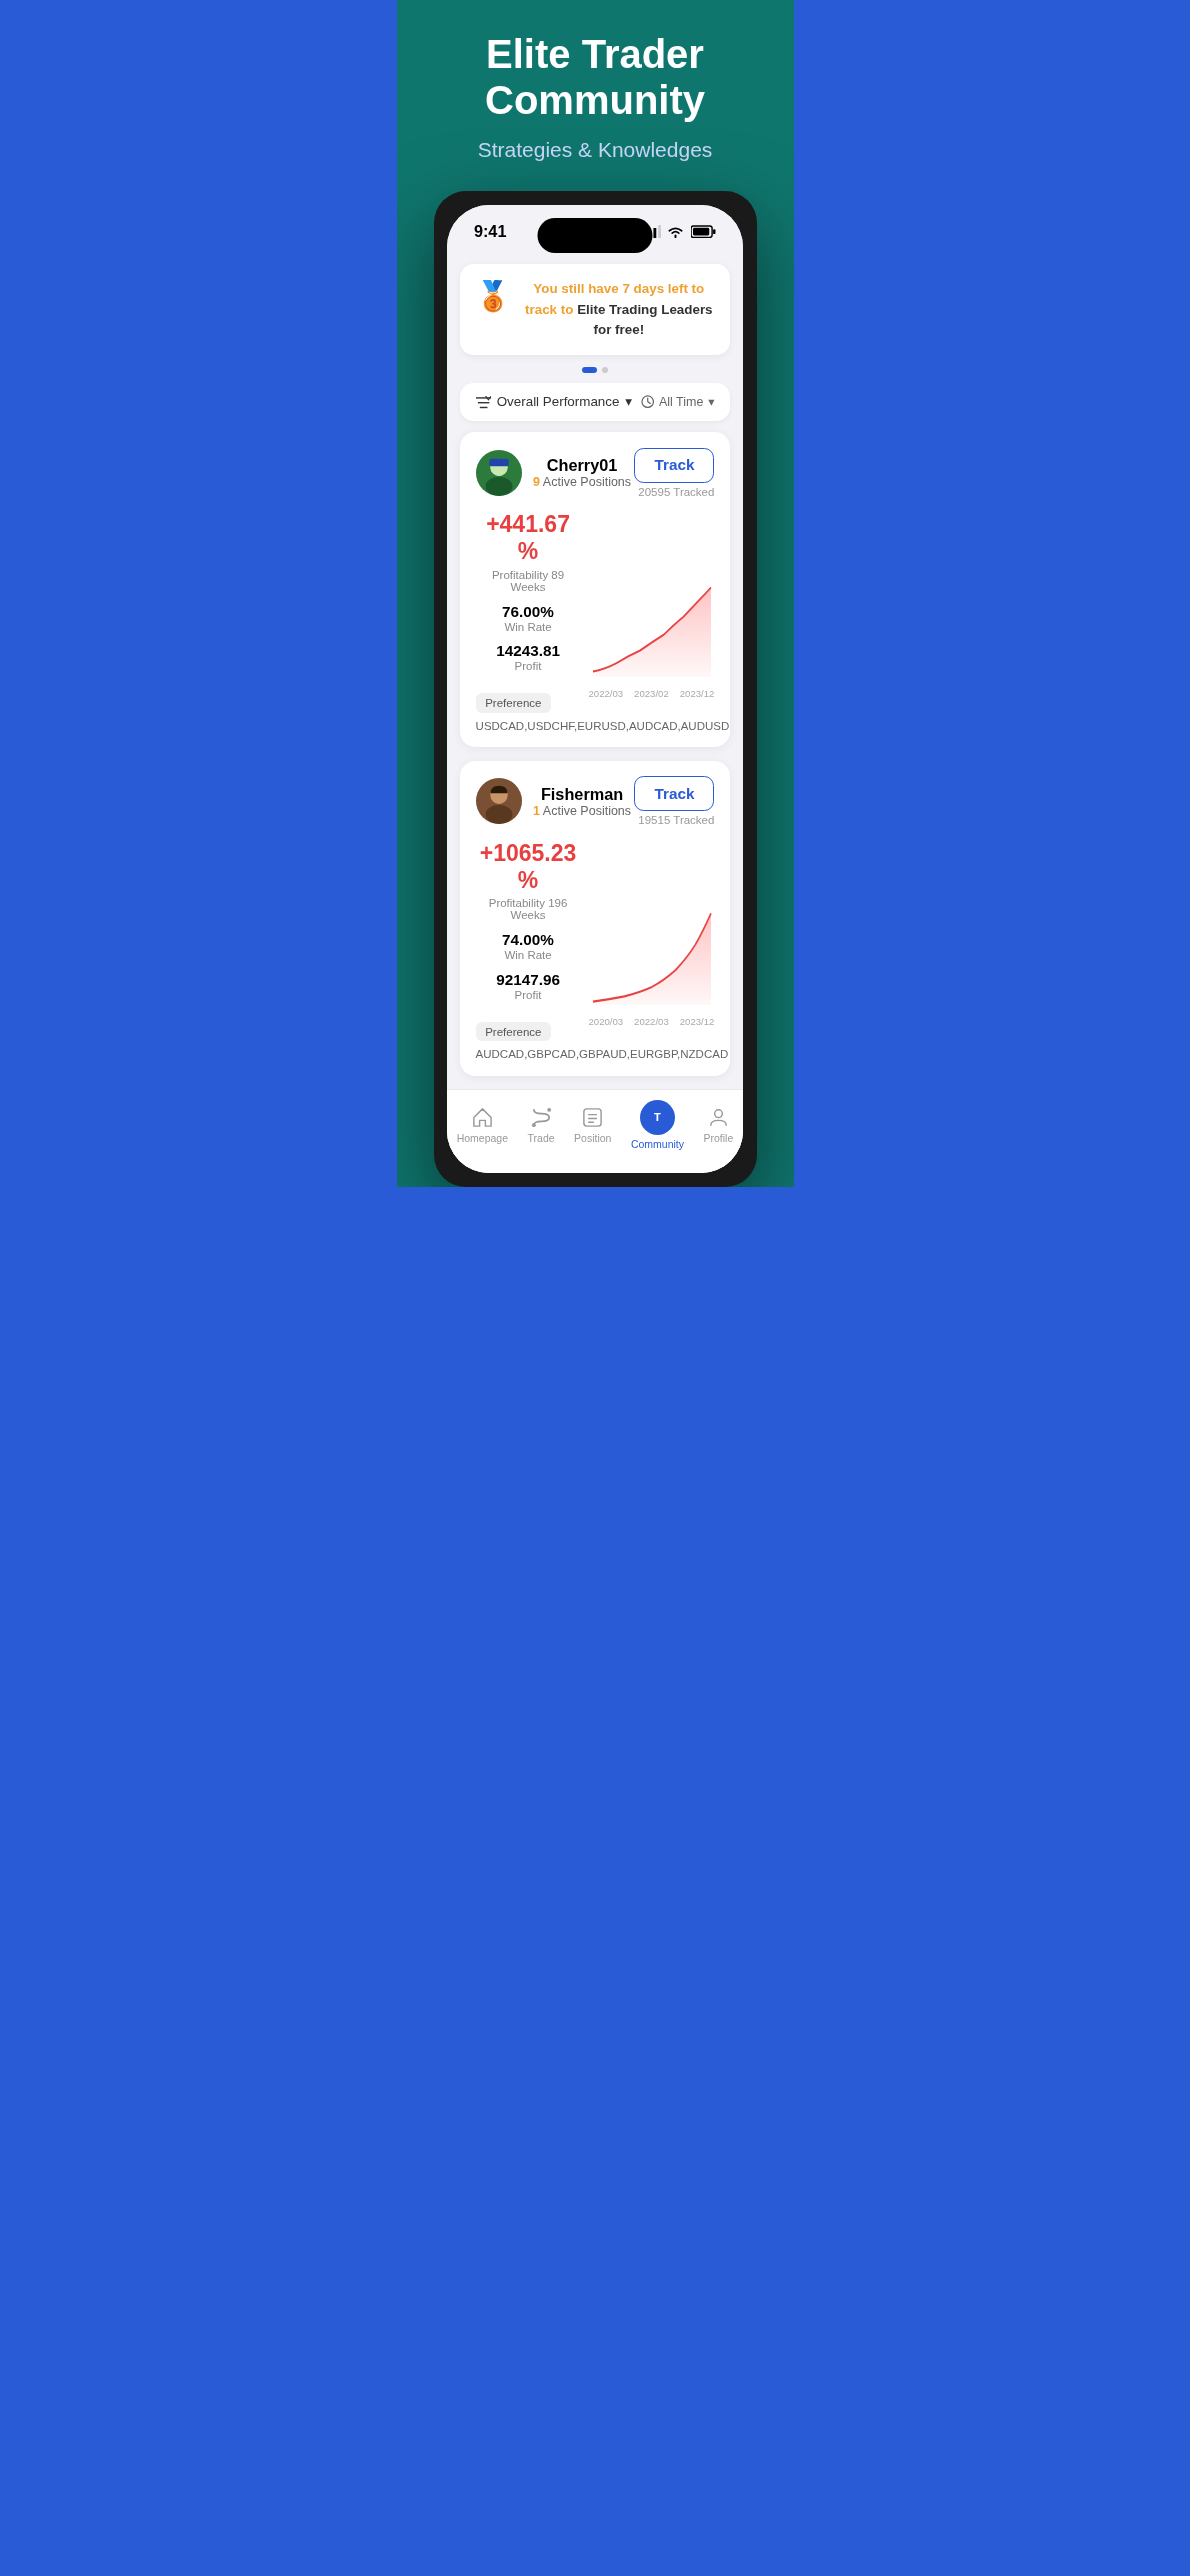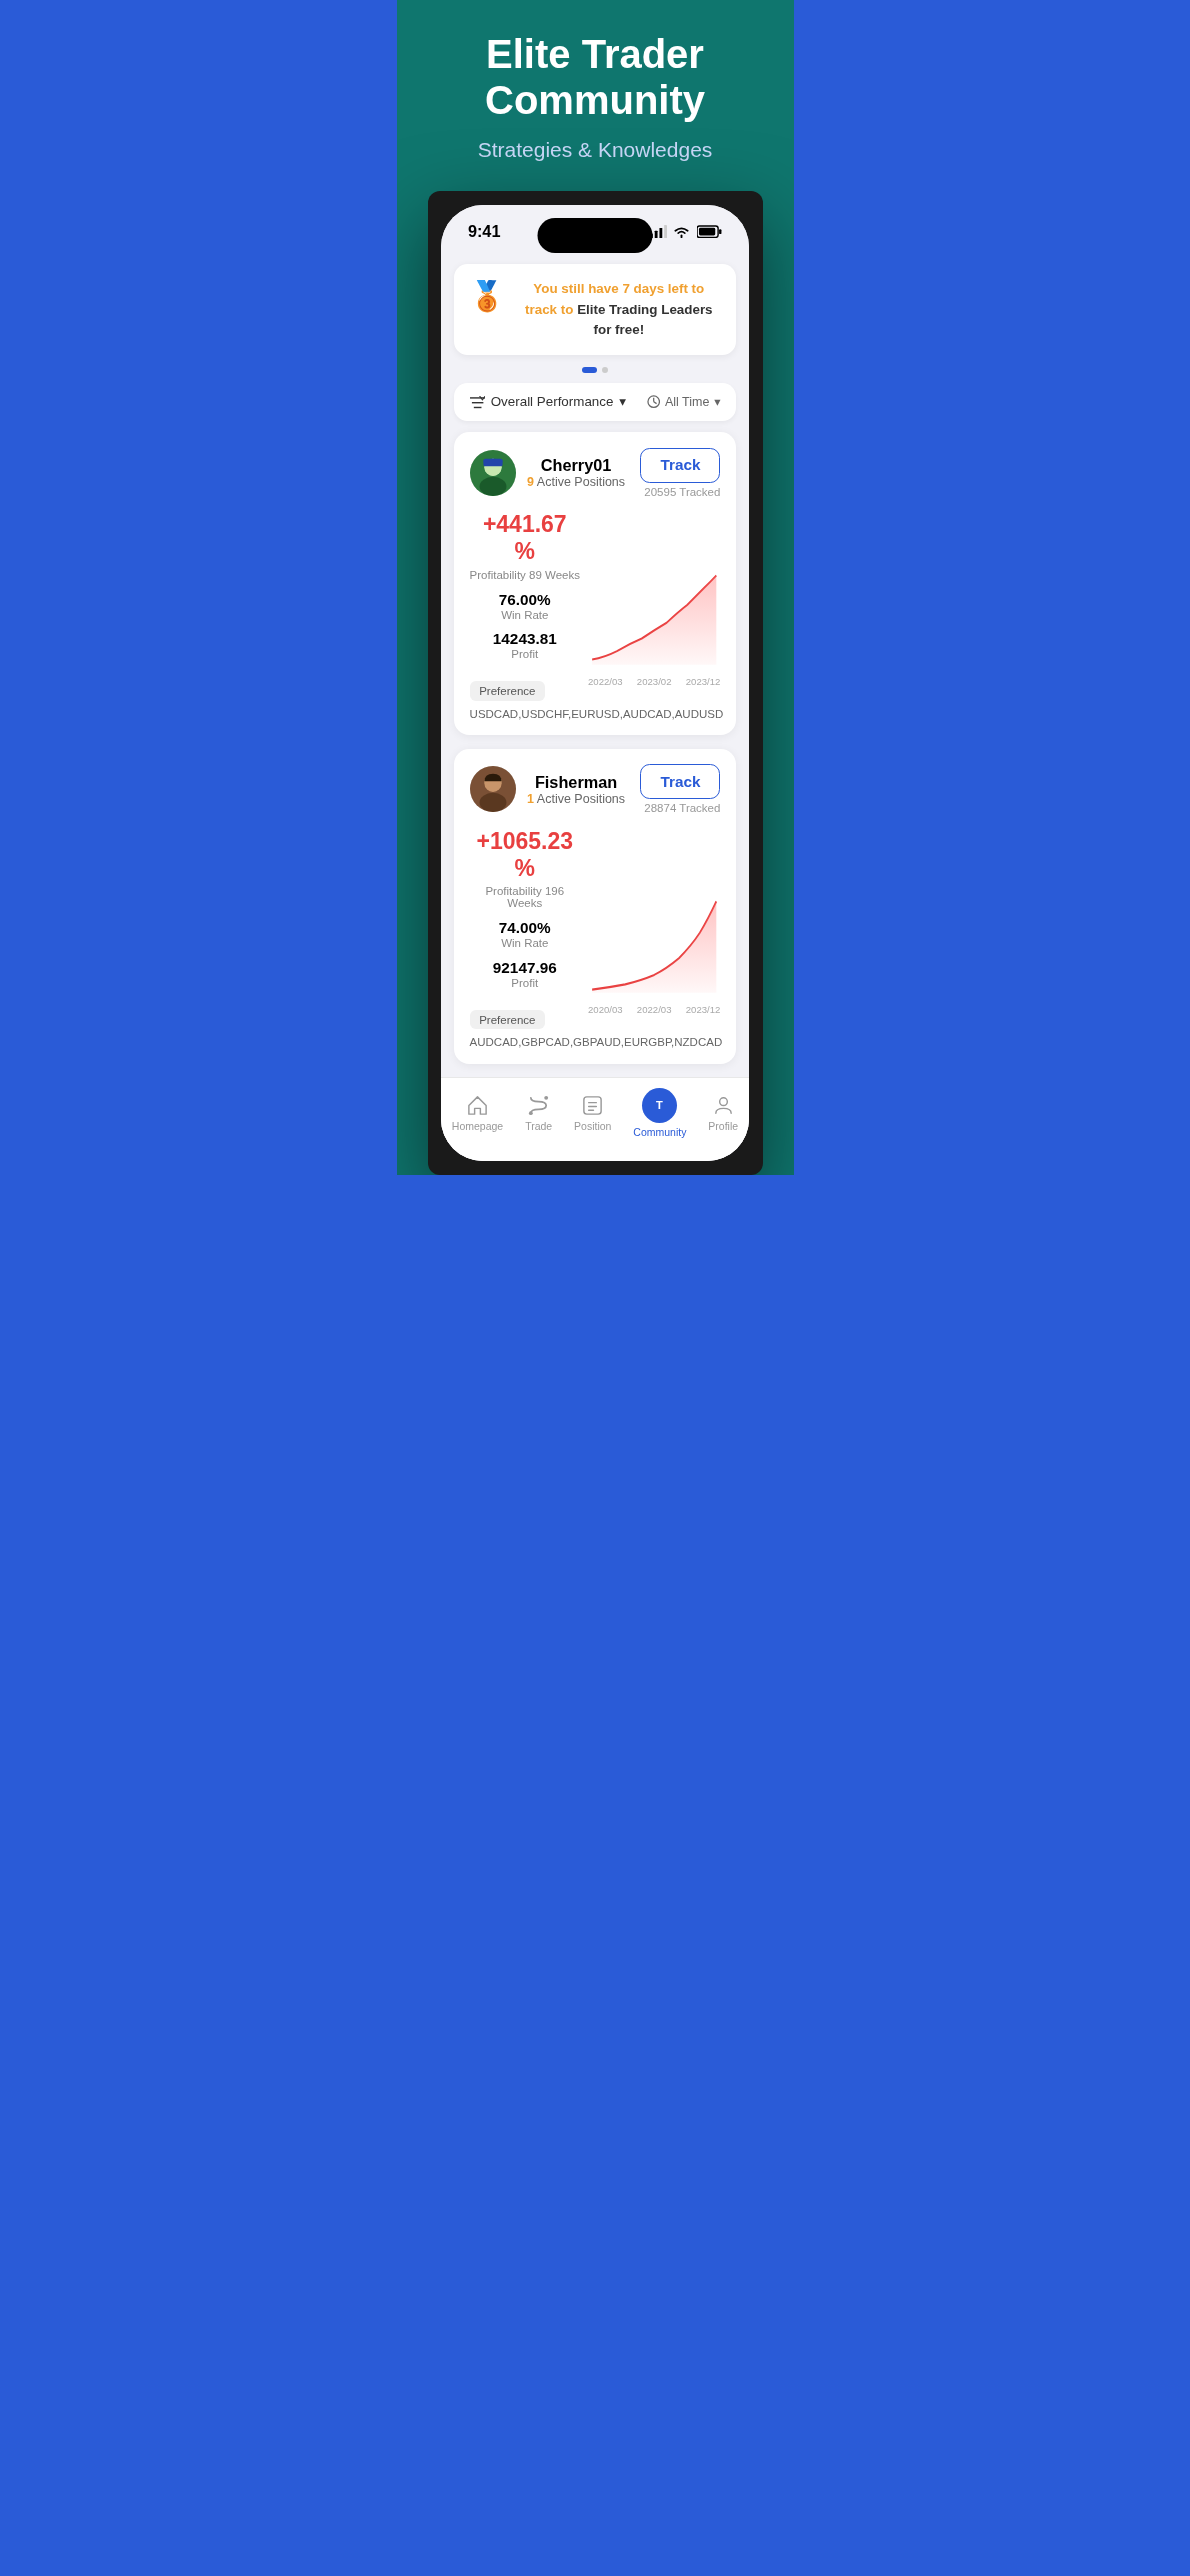--- a/index.html
+++ b/index.html
@@ -29,23 +29,23 @@
     .hero-subtitle {
       color: #c8d8f8;
       font-size: 21px;
       font-weight: 500;
       margin-bottom: 29px;
     }
 
     
     .phone-shell {
       background: #1a1a1a;
-      border-radius: 12px;
+      border-radius: 32px;
       padding: 13.4px;
-      margin: 0 2px;
+      margin: 0 8px;
       box-shadow: 0 29px 77px rgba(0,0,0,0.5);
       position: relative;
     }
 
     .phone-inner {
       background: #f2f2f7;
       border-radius: 42px;
       overflow: hidden;
       position: relative;
     }
@@ -553,21 +553,21 @@
               <div>
                 <div class="trader-name">Fisherman</div>
                 <div class="trader-positions">
                   <span class="pos-num">1</span>
                   <span> Active Positions</span>
                 </div>
               </div>
             </div>
             <div class="track-col">
               <button class="track-btn">Track</button>
-              <div class="tracked-count">28874 Tracked</div>
+              <div class="tracked-count">19515 Tracked</div>
             </div>
           </div>
 
           <div class="stats-chart-row">
             <div class="stats-col">
               <div class="profit-pct">+1065.23 %</div>
               <div class="stat-label">
                 <span>Profitability</span> <span>196 Weeks</span>
               </div>
               <div class="stat-value">74.00%</div>

